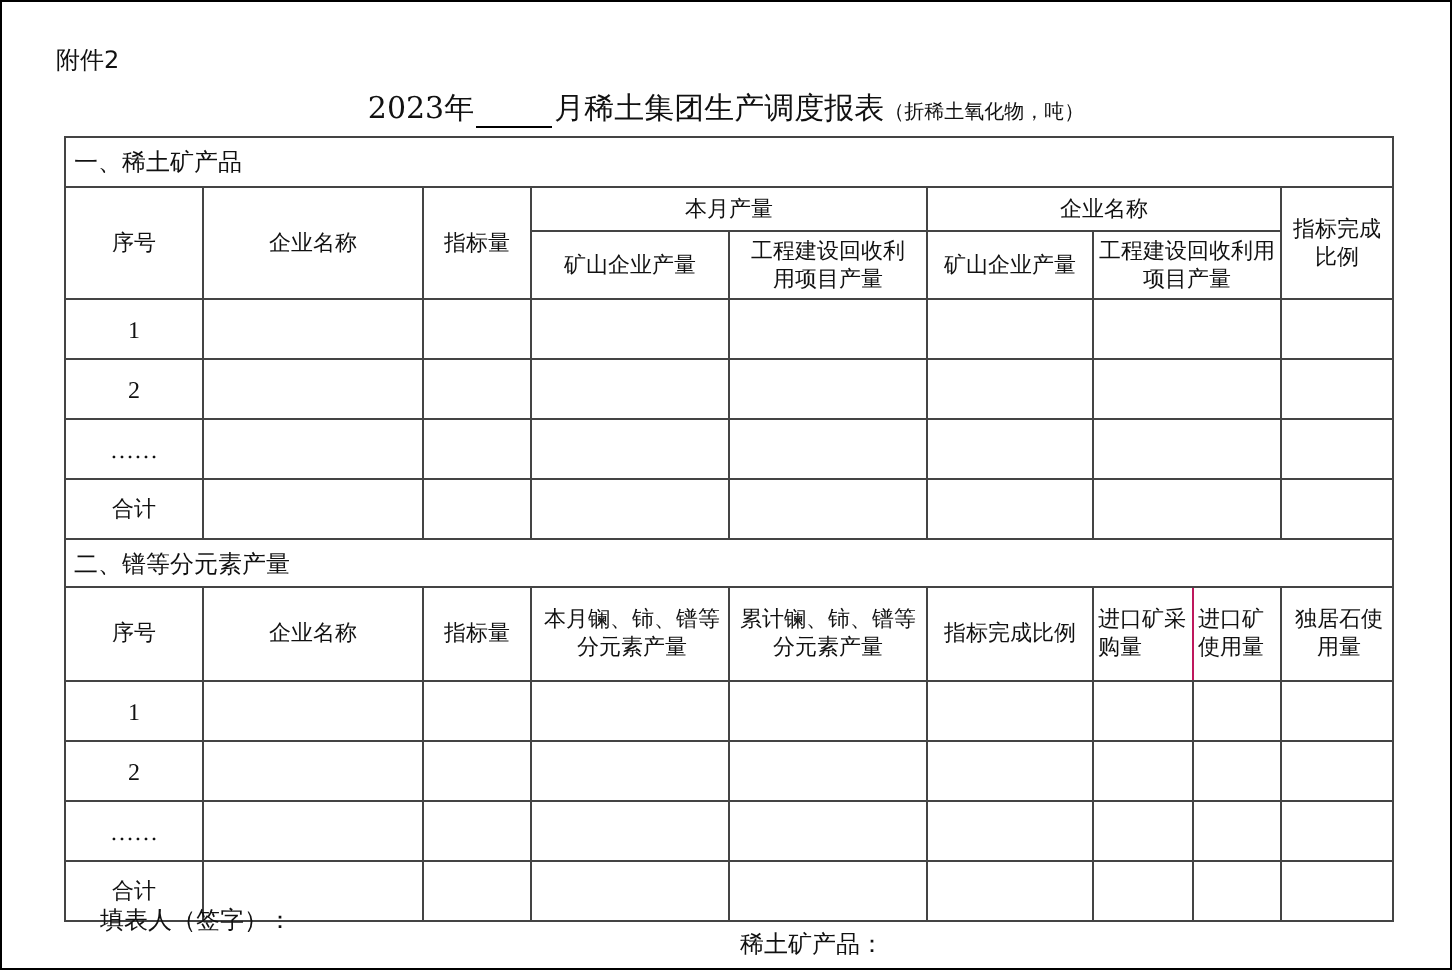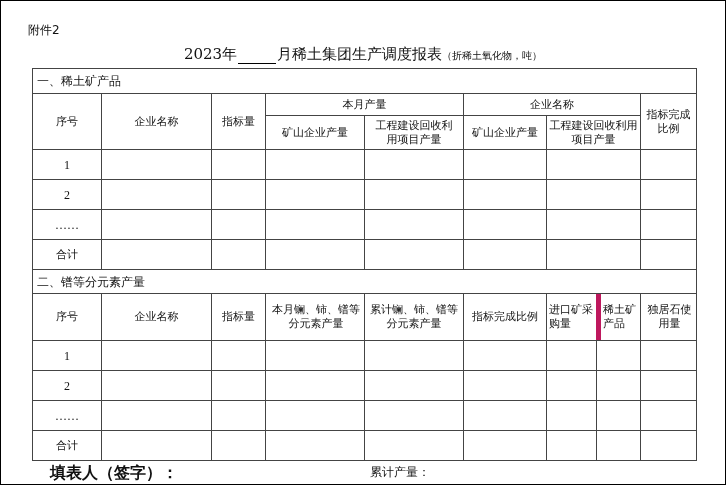--- a/index.html
+++ b/index.html
@@ -13,21 +13,21 @@
   .title .blank { display:inline-block; width:38px; border-bottom:1px solid #000;
                   height:14px; vertical-align:bottom; margin:0 1px; }
   .title .unit { font-size:10px; font-family:"DejaVu Sans",sans-serif; }
   table.report { position:absolute; left:32px; top:68px; width:664px;
                  border-collapse:collapse; table-layout:fixed; font-size:11px; }
   table.report td { border:1px solid #444; text-align:center; vertical-align:middle;
                     padding:0; line-height:14px; overflow:hidden; }
   .section-row td { text-align:left !important; padding-left:4px !important; font-size:12px; }
   .num { font-family:"Liberation Serif","DejaVu Serif",serif; font-size:12px; }
   .left { text-align:center; padding-left:2px !important; }
-  .footer-signer { position:absolute; left:50px; top:463px; font-size:16px;font-weight:bold; }
+  .footer-signer { position:absolute; left:50px; top:452px; font-size:12px; }
   .footer-phone { position:absolute; left:370px; top:464px; font-size:12px; }
 </style>
 </head>
 <body>
 
 <div class="page-frame"></div>
 
 <div class="attachment">附件2</div>
 
 <div class="title">
@@ -110,22 +110,22 @@
   </tr>
   <tr style="height:46px">
     <td>序号</td>
     <td>企业名称</td>
     <td>指标量</td>
     <td class="left">本月镧、铈、镨等分元素产量</td>
     <td style="padding:0 3px">累计镧、铈、镨等分元素产量</td>
     <td>指标完成比例</td>
     <td style="padding:0">
       <div style="display:flex;height:46px">
-        <div class="left" style="width:47px;border-right:5px solid #be185d;display:flex;align-items:center;text-align:left;padding-left:2px">进口矿采购量</div>
-        <div class="left" style="flex:1;display:flex;align-items:center;text-align:left;padding-left:2px">稀土矿产品</div>
+        <div class="left" style="width:47px;border-right:1px solid #be185d;display:flex;align-items:center;text-align:left;padding-left:2px">进口矿采购量</div>
+        <div class="left" style="flex:1;display:flex;align-items:center;text-align:left;padding-left:2px">进口矿使用量</div>
       </div>
     </td>
     <td class="left">独居石使用量</td>
   </tr>
   <tr style="height:30px">
     <td class="num">1</td>
     <td></td>
         <td></td>
         <td></td>
         <td></td>
@@ -180,13 +180,13 @@
             <div style="width:49px;border-right:1px solid #444"></div>
             <div style="flex:1"></div>
           </div>
         </td>
     <td></td>
   </tr>
 </tbody>
   </table>
 
 <div class="footer-signer">填表人（签字）：</div>
-<div class="footer-phone">累计产量：</div>
+<div class="footer-phone">稀土矿产品：</div>
 
 </body></html>

